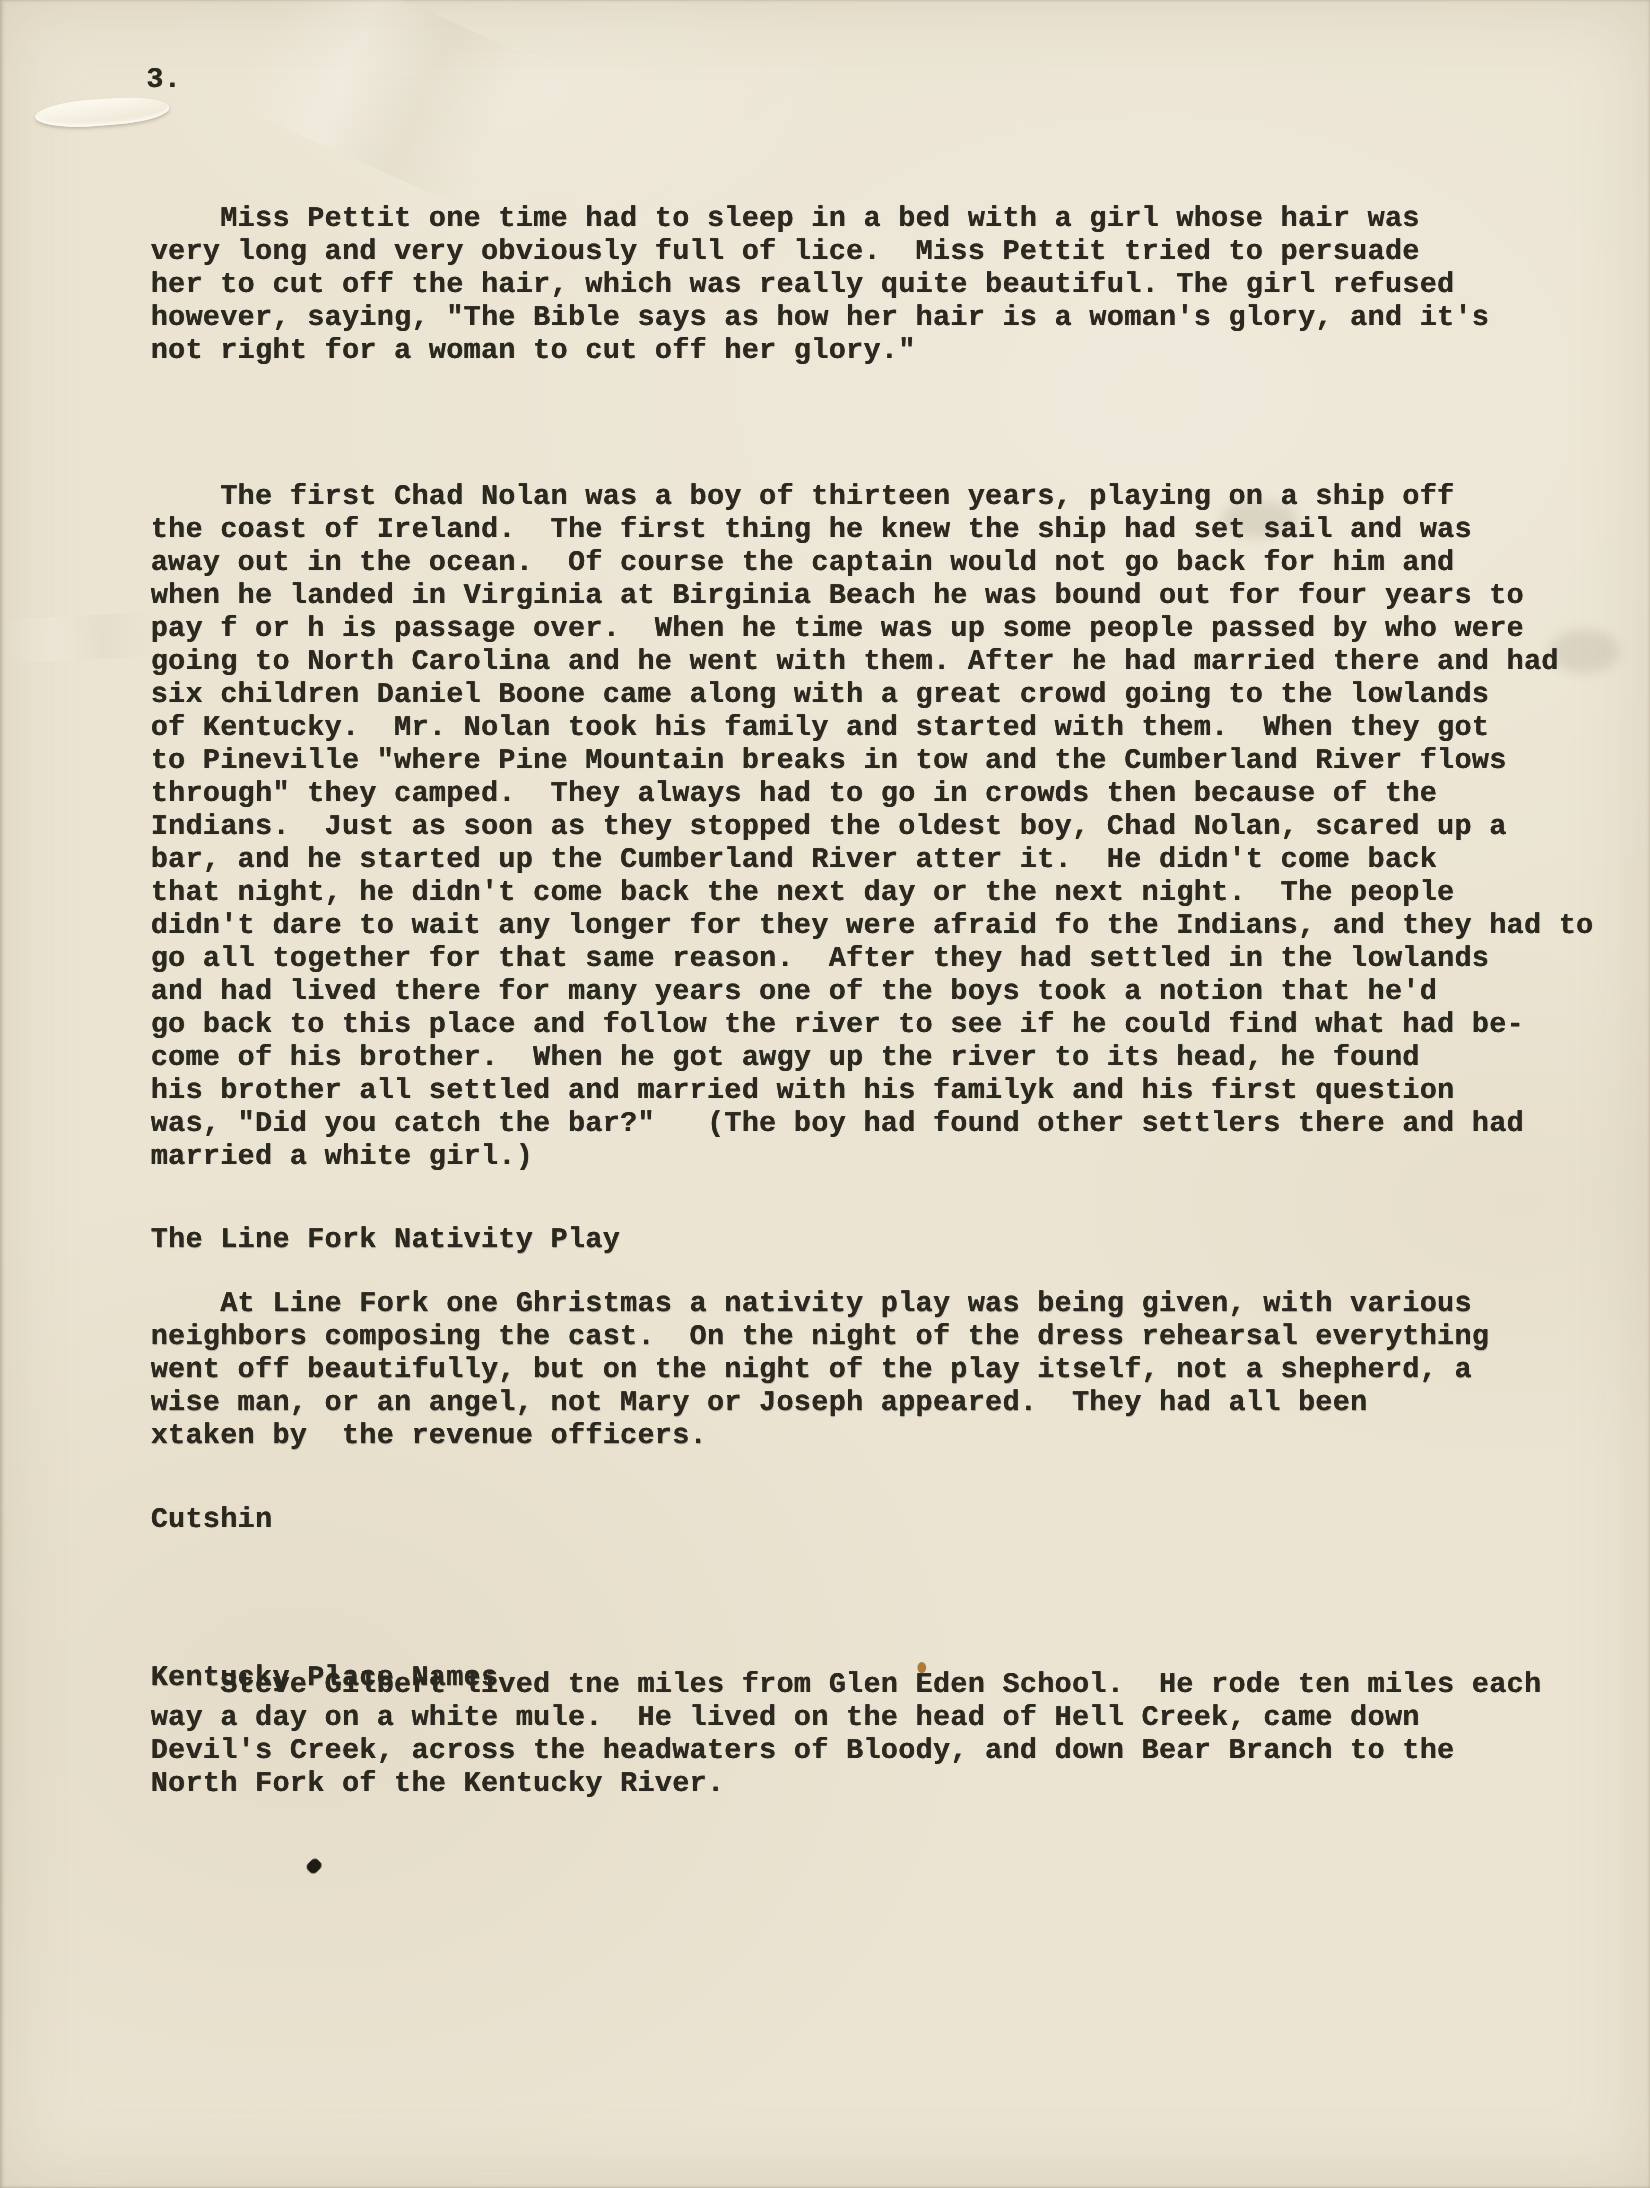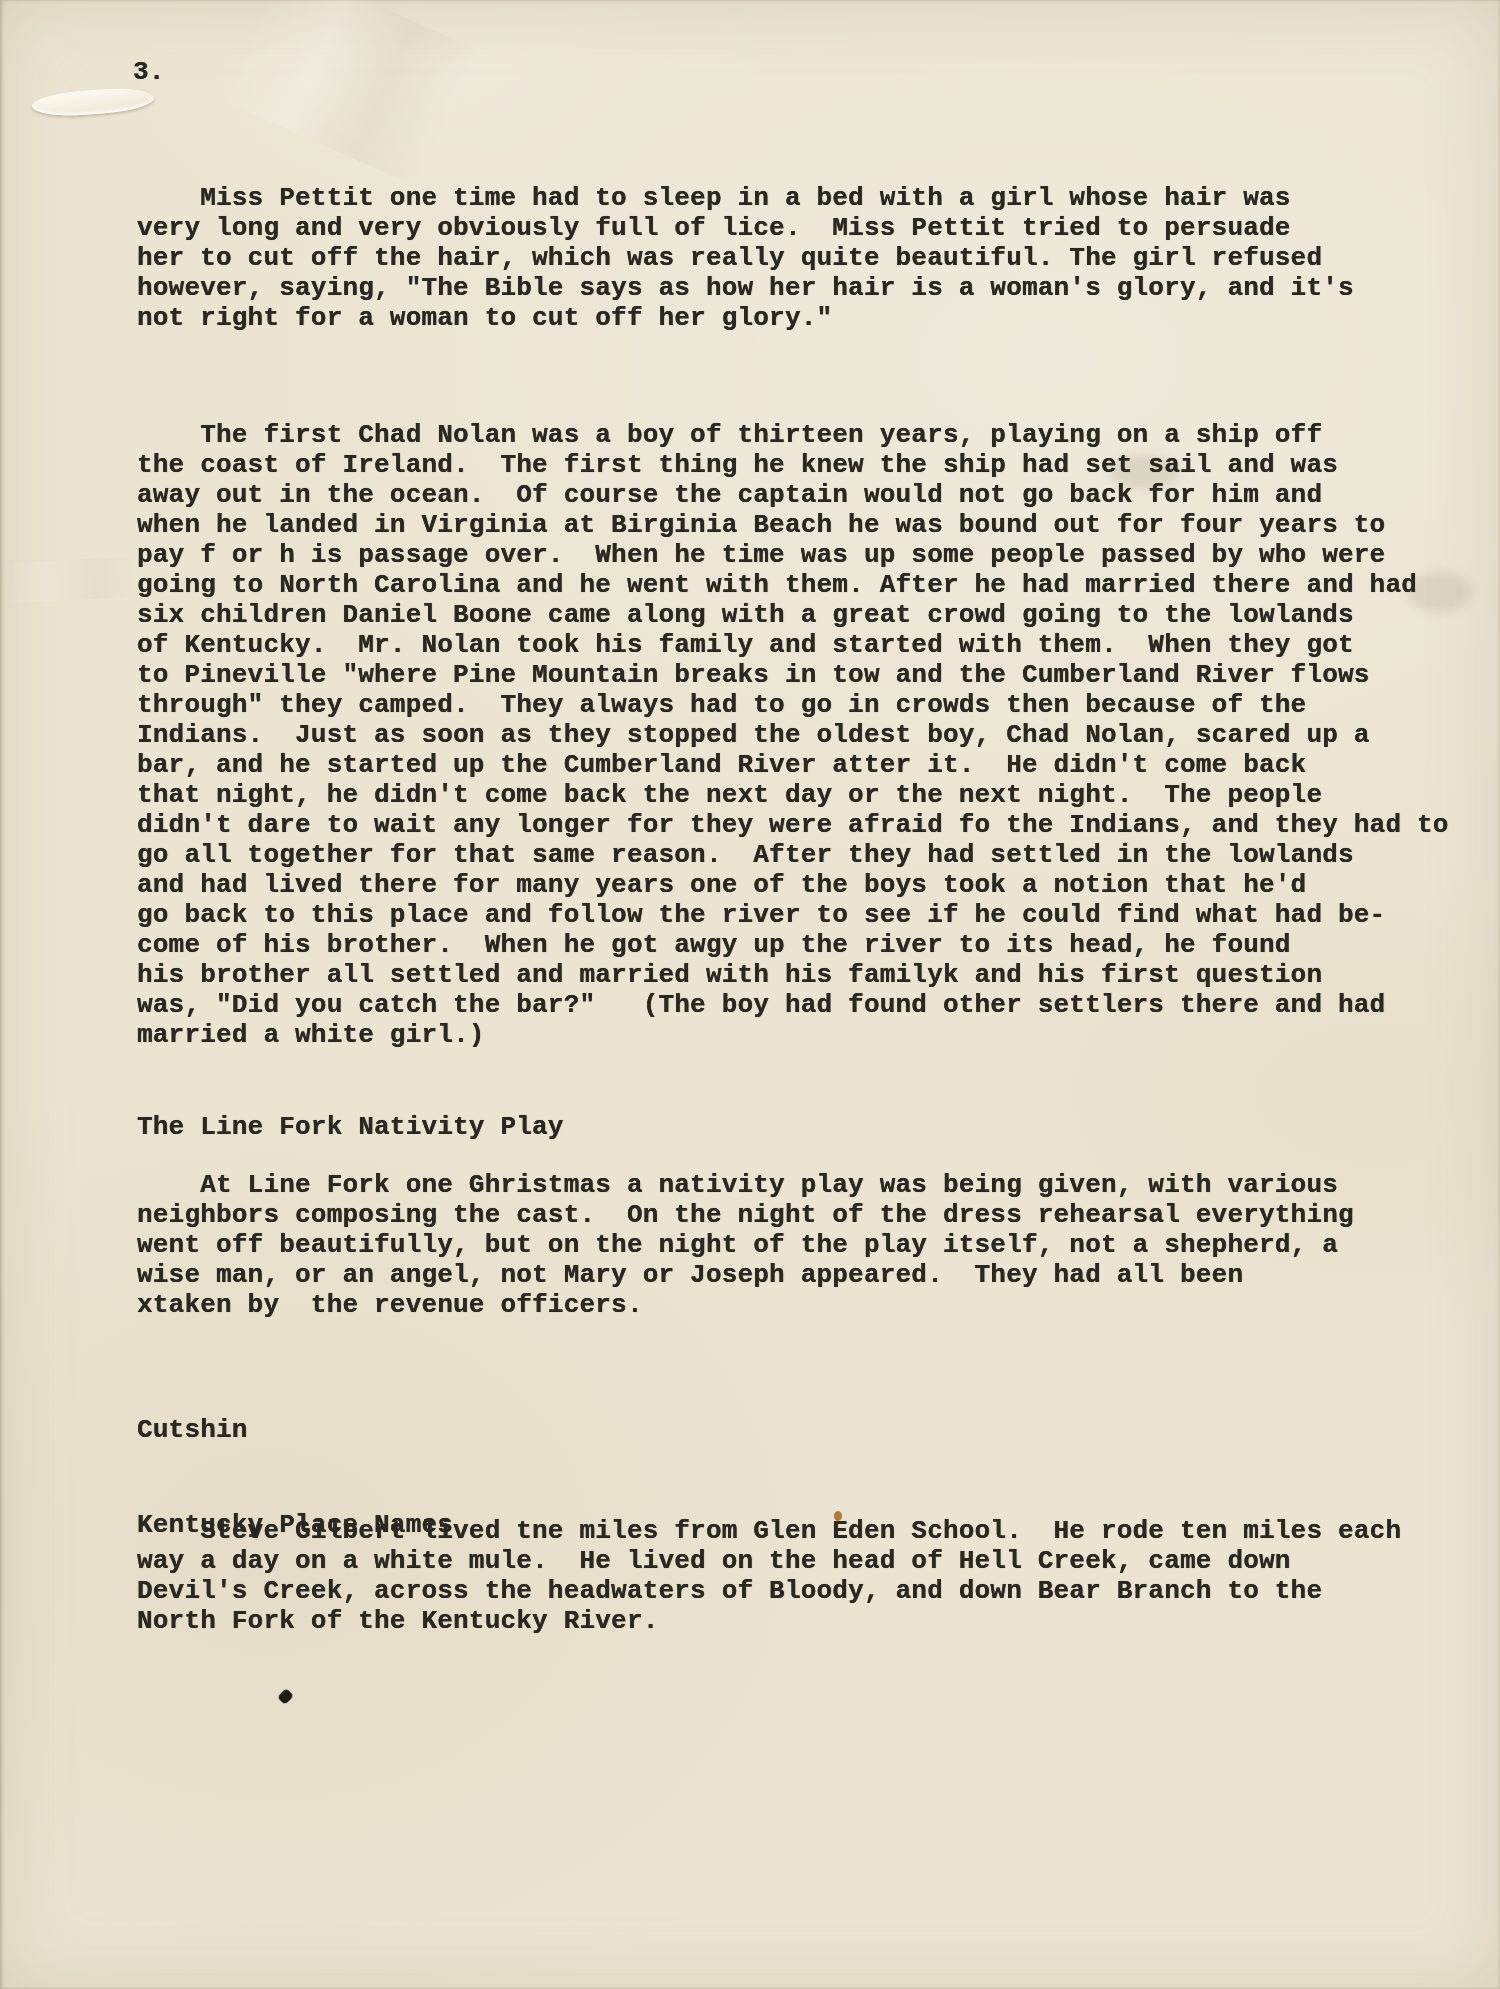--- a/index.html
+++ b/index.html
@@ -98,21 +98,21 @@
   <div class="ink-dot"></div>
 
   <div class="typed page-number" style="top:57px">3.</div>
 
   <div class="typed" style="top:183px">    Miss Pettit one time had to sleep in a bed with a girl whose hair was
 very long and very obviously full of lice.  Miss Pettit tried to persuade
 her to cut off the hair, which was really quite beautiful. The girl refused
 however, saying, "The Bible says as how her hair is a woman's glory, and it's
 not right for a woman to cut off her glory."</div>
 
-  <div class="typed" style="top:420px">    The first Chad Nolan was a boy of thirteen years, playing on a ship off
+  <div class="typed" style="top:436px">    The first Chad Nolan was a boy of thirteen years, playing on a ship off
 the coast of Ireland.  The first thing he knew the ship had set sail and was
 away out in the ocean.  Of course the captain would not go back for him and
 when he landed in Virginia at Birginia Beach he was bound out for four years to
 pay f or h is passage over.  When he time was up some people passed by who were
 going to North Carolina and he went with them. After he had married there and had
 six children Daniel Boone came along with a great crowd going to the lowlands
 of Kentucky.  Mr. Nolan took his family and started with them.  When they got
 to Pineville "where Pine Mountain breaks in tow and the Cumberland River flows
 through" they camped.  They always had to go in crowds then because of the
 Indians.  Just as soon as they stopped the oldest boy, Chad Nolan, scared up a
@@ -127,21 +127,21 @@
 was, "Did you catch the bar?"   (The boy had found other settlers there and had
 married a white girl.)</div>
 
   <div class="typed" style="top:1112px">The Line Fork Nativity Play</div>
   <div class="typed" style="top:1170px">    At Line Fork one Ghristmas a nativity play was being given, with various
 neighbors composing the cast.  On the night of the dress rehearsal everything
 went off beautifully, but on the night of the play itself, not a shepherd, a
 wise man, or an angel, not Mary or Joseph appeared.  They had all been
 xtaken by  the revenue officers.</div>
 
-  <div class="typed" style="top:1415px">Cutshin</div>
+  <div class="typed" style="top:1366px">Cutshin</div>
 
   <div class="typed" style="top:1510px">Kentucky Place Names</div>
   <div class="typed" style="top:1516px">    Steve Gilbert lived tne miles from Glen Eden School.  He rode ten miles each
 way a day on a white mule.  He lived on the head of Hell Creek, came down
 Devil's Creek, across the headwaters of Bloody, and down Bear Branch to the
 North Fork of the Kentucky River.</div>
 
 </div>
 
 </body></html>

